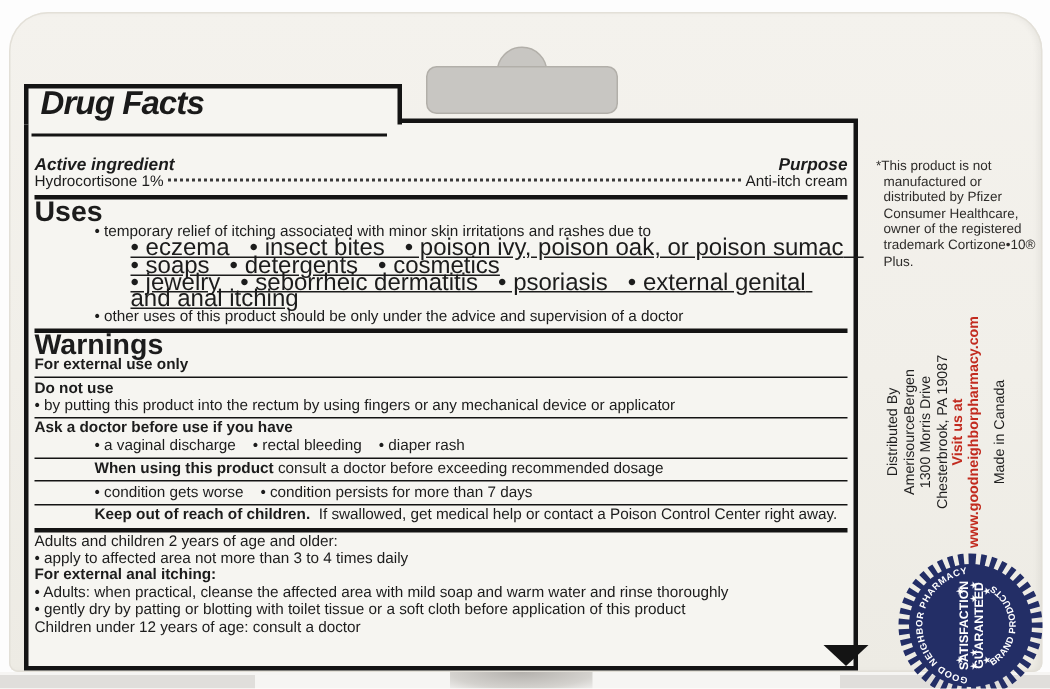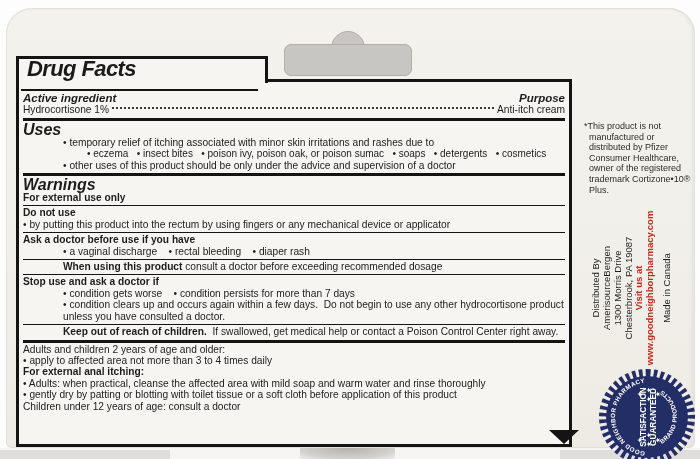--- a/index.html
+++ b/index.html
@@ -26,32 +26,32 @@
     background:#f6f5f1; border:3px solid #141414; border-bottom:none; z-index:3; }
   .df-main-box { position:absolute; left:16px; top:79px; width:556px; height:368px;
     background:#f6f5f1; border:3px solid #141414; z-index:2; }
   .df-title { position:absolute; left:27px; top:56px; z-index:4;
     font-size:22px; font-weight:bold; font-style:italic; letter-spacing:-0.6px; }
   .df-title-rule { position:absolute; left:21px; top:89px; width:237px; height:2px; background:#141414; z-index:4; }
   .df-content { position:absolute; left:23px; top:93px; width:542px; z-index:4;
     font-size:10.2px; line-height:11.4px; color:#1c1c1c; }
   .ai-row { display:flex; justify-content:space-between; align-items:baseline; }
   .h-ital { font-weight:bold; font-style:italic; }
-  .ai-heading, .purpose-heading { font-size:11.5px; }
+  .ai-heading, .purpose-heading { font-size:11.5px;margin-top:12px; }
   .ai-row2 { display:flex; align-items:center; }
   .leader { flex:1; border-bottom:2px dotted #3a3a3a; margin:0 3px; transform:translateY(-2px); }
   .rule-thick { height:3px; background:#141414; margin:2px 0 1px; }
   .rule-thin { height:0; border-top:1.5px solid #141414; margin:1.5px 0; }
-  .sec-heading { font-size:16px; font-weight:bold; font-style:italic; line-height:15px; }
+  .sec-heading { font-size:19px; font-weight:bold; line-height:15px; }
   .b { font-weight:bold; }
   .pre { white-space:pre-wrap;margin-left:40px; }
-  .ind { padding-left:24px; font-size:10px; }
+  .ind { padding-left:24px; font-size:16px;text-decoration:underline; }
   .triangle-down { position:absolute; left:549px; top:430px; width:0; height:0; z-index:5;
     border-left:15px solid transparent; border-right:15px solid transparent; border-top:14px solid #141414; }
-  .note { position:absolute; left:584px; top:121px; width:112px; z-index:2;
+  .note { position:absolute; left:584px; top:105px; width:112px; z-index:2;
     font-size:9px; line-height:10.6px; color:#2e2c2a; padding-left:5px; text-indent:-5px; }
   .vert { position:absolute; left:540px; top:244px; width:184px; height:88px;
     transform:rotate(-90deg); display:flex; flex-direction:column; justify-content:center;
     text-align:center; font-size:9.5px; line-height:10.8px; z-index:2; color:#1f1f1f; }
   .vert .red { color:#c22b1f; font-weight:bold; }
   .vert .made { margin-top:6px; }
   .seal { position:absolute; left:597px; top:367px; width:100px; height:100px; z-index:3; }
 </style>
 </head>
 <body>
@@ -77,40 +77,39 @@
       <span class="leader"></span>
       <span>Anti-itch cream</span>
     </div>
 
     <div class="rule-thick"></div>
 
     <div>
       <div class="sec-heading">Uses</div>
       <div class="pre">• temporary relief of itching associated with minor skin irritations and rashes due to</div>
       <div class="pre ind">• eczema   • insect bites   • poison ivy, poison oak, or poison sumac   • soaps   • detergents   • cosmetics</div>
+      <div class="pre ind">• jewelry   • seborrheic dermatitis   • psoriasis   • external genital and anal itching</div>
       <div class="pre">• other uses of this product should be only under the advice and supervision of a doctor</div>
     </div>
 
     <div class="rule-thick"></div>
 
     <div>
       <div class="sec-heading">Warnings</div>
       <div class="b">For external use only</div>
       <div class="rule-thin"></div>
       <div class="b">Do not use</div>
       <div>• by putting this product into the rectum by using fingers or any mechanical device or applicator</div>
       <div class="rule-thin"></div>
       <div class="b">Ask a doctor before use if you have</div>
       <div class="pre">• a vaginal discharge    • rectal bleeding    • diaper rash</div>
       <div class="rule-thin"></div>
       <div class="pre"><span class="b">When using this product</span><span> consult a doctor before exceeding recommended dosage</span></div>
       <div class="rule-thin"></div>
-      <div class="b">Stop use and ask a doctor if</div>
       <div class="pre">• condition gets worse    • condition persists for more than 7 days</div>
-      <div class="pre">• condition clears up and occurs again within a few days.  Do not begin to use any other hydrocortisone product unless you have consulted a doctor.</div>
       <div class="rule-thin"></div>
       <div class="pre"><span class="b">Keep out of reach of children.</span><span>  If swallowed, get medical help or contact a Poison Control Center right away.</span></div>
     </div>
 
     <div class="rule-thick"></div>
 
     <div>
       <div>Adults and children 2 years of age and older:</div>
       <div>• apply to affected area not more than 3 to 4 times daily</div>
       <div class="b">For external anal itching:</div>

